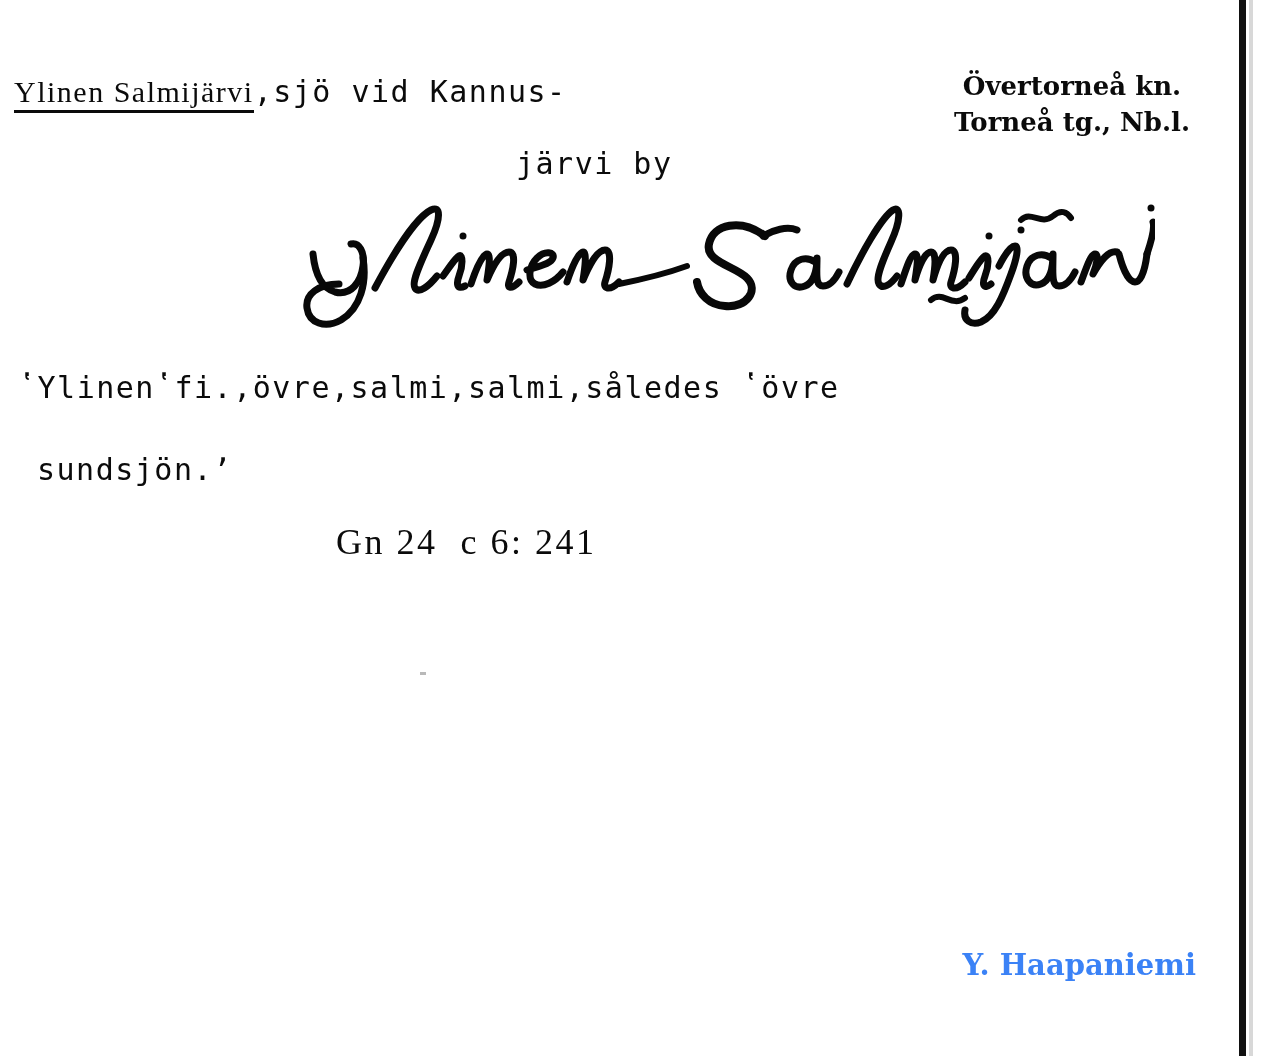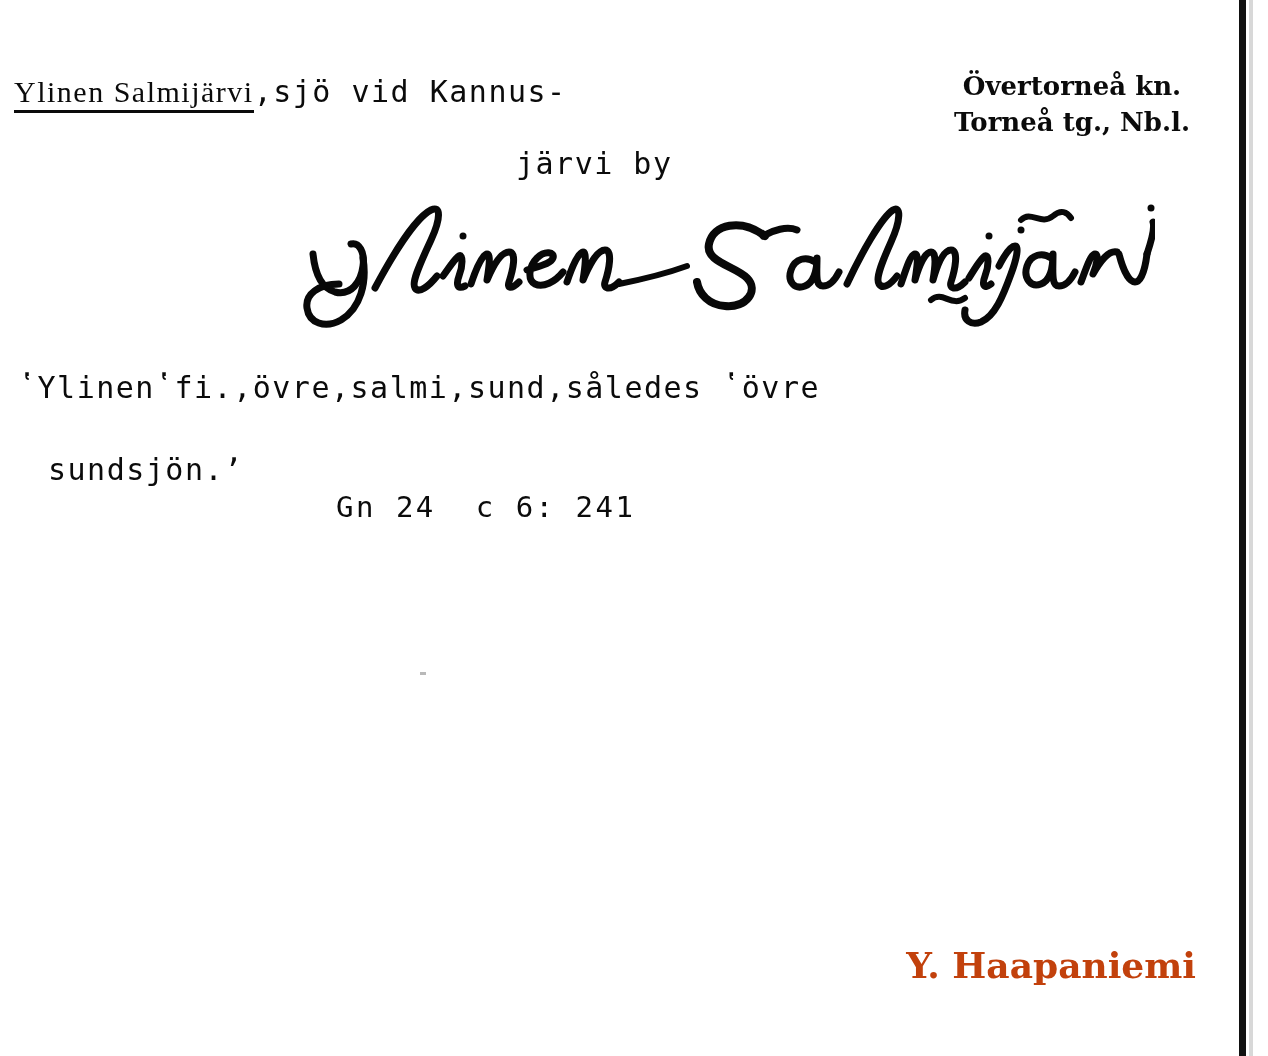--- a/index.html
+++ b/index.html
@@ -93,42 +93,43 @@
     display: block;
   }
 
   .gloss-1 {
     position: absolute;
     left: 18px;
     top: 370px;
   }
   .gloss-2 {
     position: absolute;
-    left: 48px;
+    left: 37px;
     top: 452px;
   }
 
   .reference {
     position: absolute;
     left: 336px;
-    top: 490px;
-    font-size: 29px;
+    top: 521px;
+    font-size: 36px;
     letter-spacing: 2.5px;
+    font-family: Liberation Serif, serif;
   }
 
   .signature {
     position: absolute;
     right: 72px;
     bottom: 72px;
     text-align: right;
     font-family: "DejaVu Serif", serif;
     font-weight: 700;
-    font-size: 36px;
+    font-size: 29px;
     line-height: 38px;
-    color: #c2410c;
+    color: #3b82f6;
   }
 
   .speck {
     position: absolute;
     background: #b9b9b9;
     width: 6px;
     height: 3px;
     left: 420px;
     top: 672px;
   }
@@ -191,21 +192,21 @@
         <path d="M824 58 C828 74, 834 86, 840 86 C846 86, 850 74, 852 58" stroke-width="7"></path>
 
         <path d="M852 58 C856 46, 860 32, 858 26" stroke-width="7"></path>
         <circle cx="856" cy="12" r="3.5" fill="#080808" stroke="none"></circle>
 
         <path d="M636 104 C648 94, 656 112, 670 102" stroke-width="6"></path>
       </g>
     </svg>
   </div>
 
-  <div class="tw gloss-1">ʽYlinenʽfi.,övre,salmi,sund,således ʽövre</div>
+  <div class="tw gloss-1">ʽYlinenʽfi.,övre,salmi,salmi,således ʽövre</div>
   <div class="tw gloss-2">sundsjön.ʼ</div>
 
   <div class="tw reference">Gn 24  c 6: 241</div>
 
   <div class="speck"></div>
 
   <div class="signature">
     <div>Y. Haapaniemi</div>
   </div>
 

